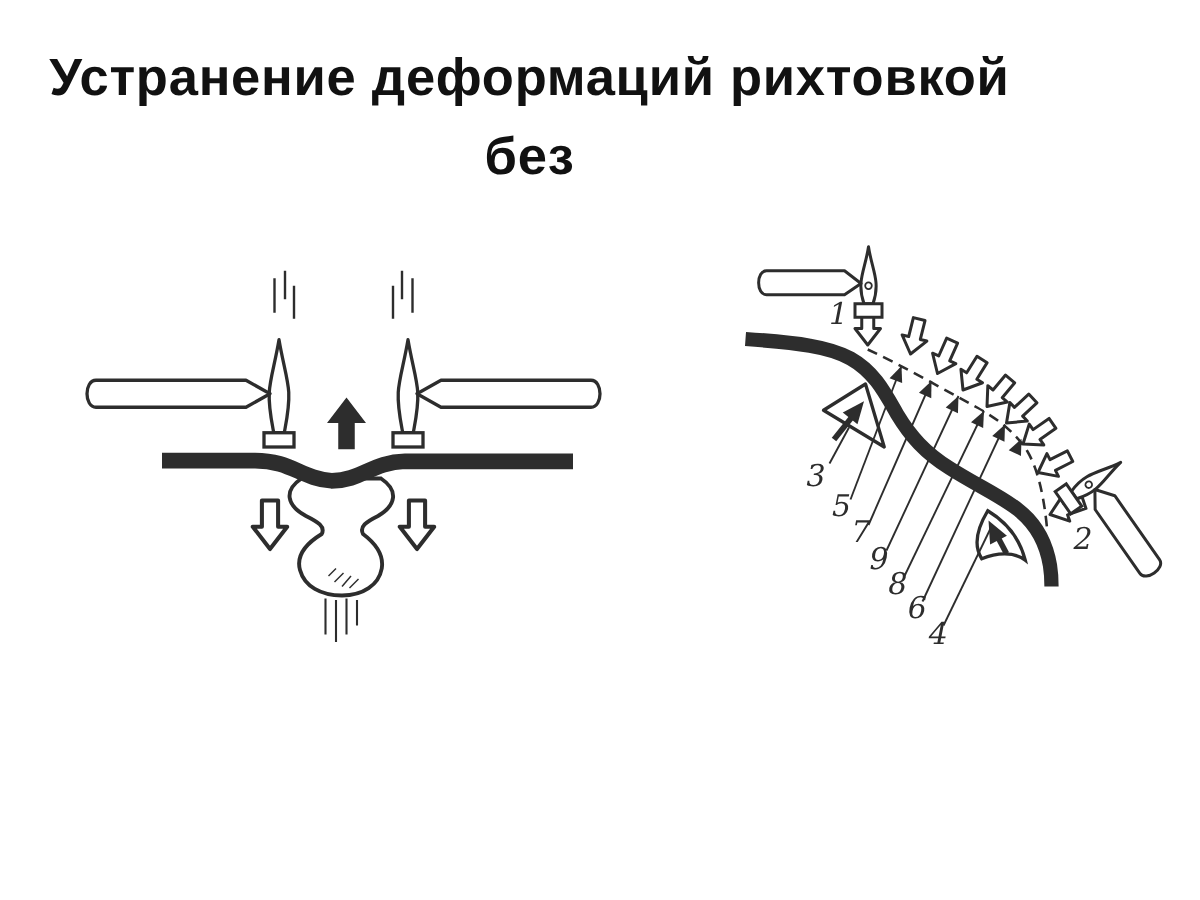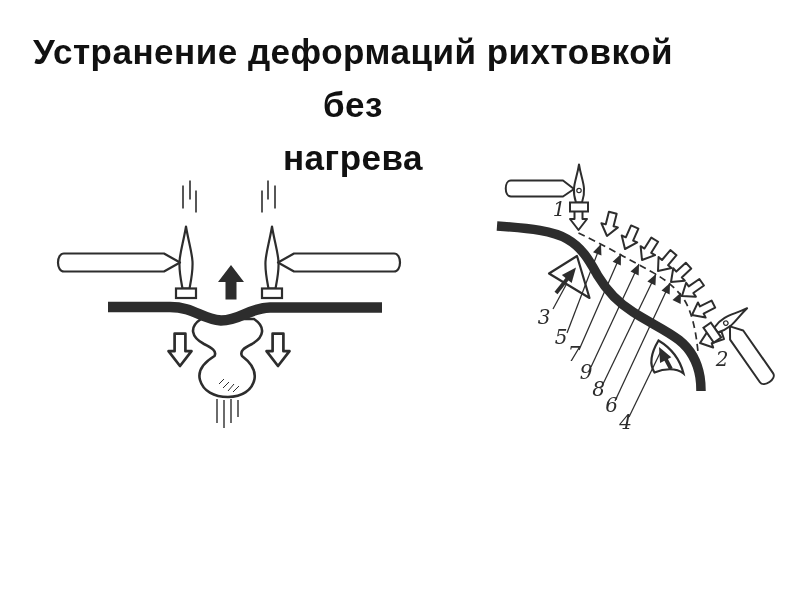--- a/index.html
+++ b/index.html
@@ -28,21 +28,20 @@
     font-style:italic;font-size:20px;fill:var(--ink);
   }
 </style>
 </head>
 <body>
 
 <div class="slide">
 
   <h1 class="title">
     <span>Устранение деформаций рихтовкой без</span>
-    <span>нагрева</span>
   </h1>
 
   <svg width="0" height="0" style="position:absolute" aria-hidden="true">
     <defs>
 
       <symbol id="oarrow" overflow="visible">
         <path d="M0,0 L-8.5,-11 L-4,-11 L-4,-24 L4,-24 L4,-11 L8.5,-11 Z" fill="#ffffff" stroke="#2d2d2d" stroke-width="2" stroke-linejoin="round"></path>
       </symbol>
 
       <symbol id="sarrow" overflow="visible">

